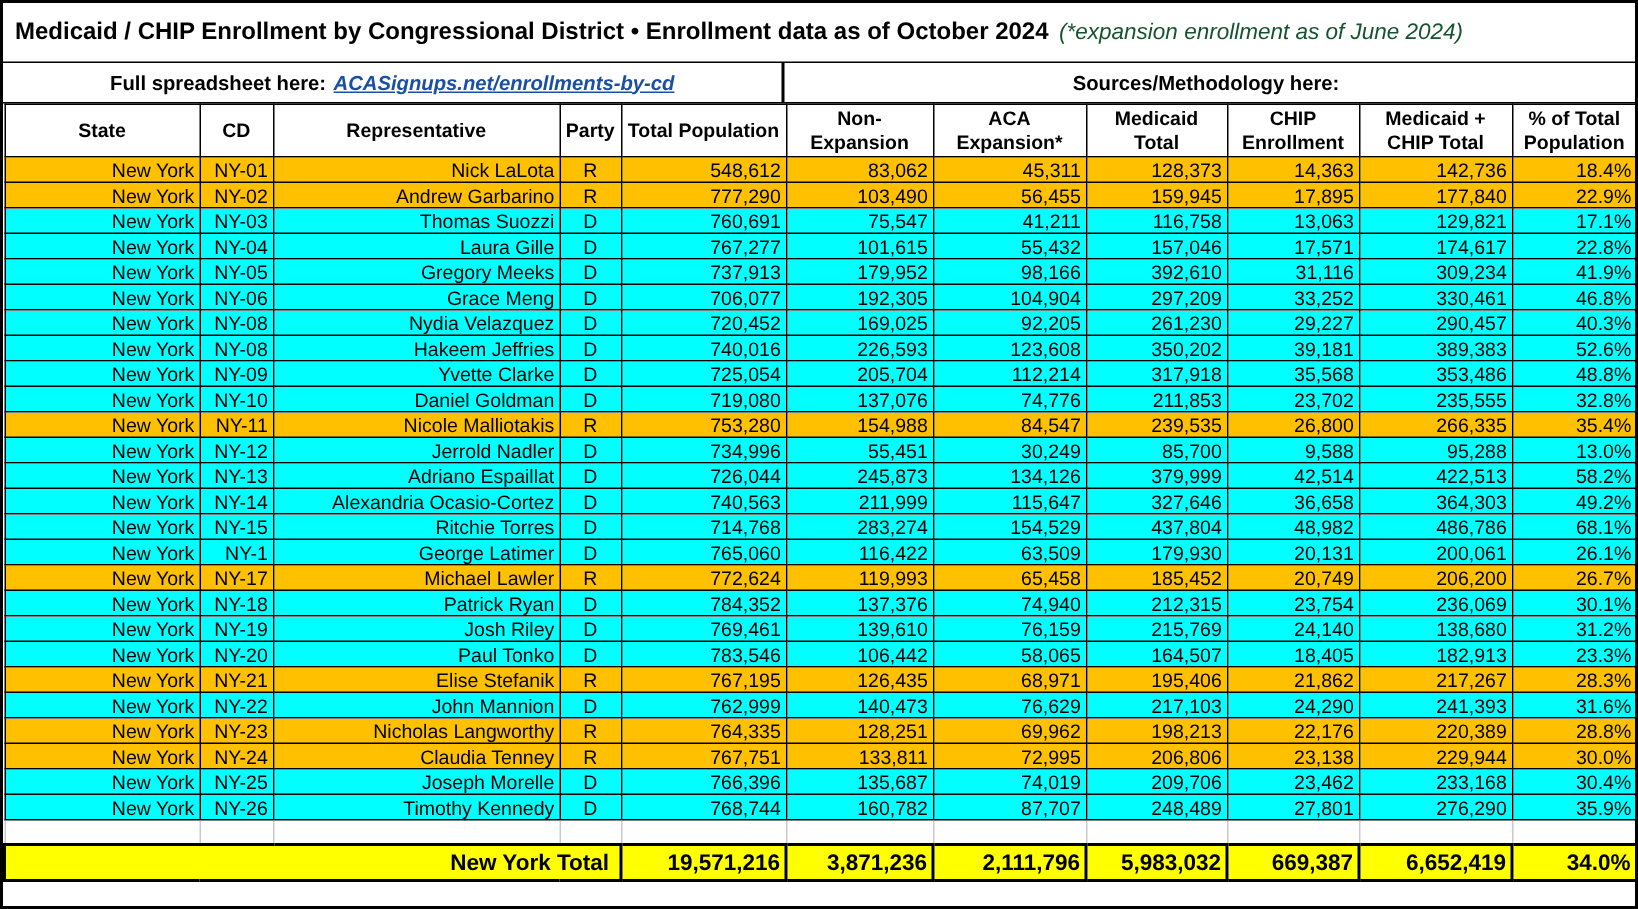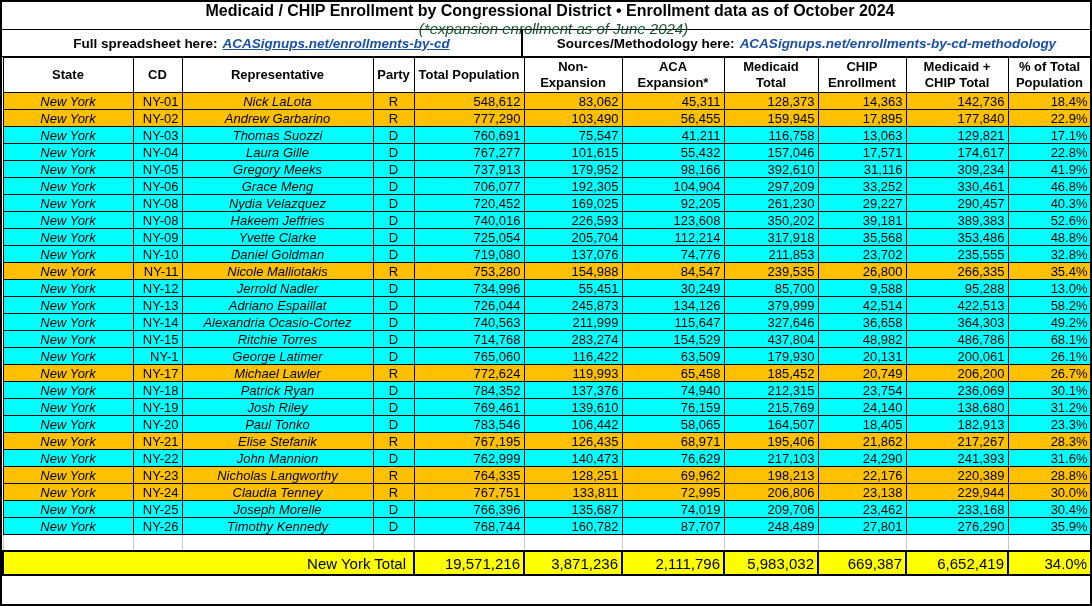--- a/index.html
+++ b/index.html
@@ -1,59 +1,58 @@
 <!DOCTYPE html>
 <html><head>
 <meta charset="utf-8">
 <style>
   html,body { margin:0; padding:0; background:#fff; font-family:"Liberation Sans", sans-serif; }
   .sheet { width:1092px; height:606px; box-sizing:border-box; border:2px solid #000; background:#fff; overflow:hidden; }
 
-  .titlebar { height:28px; display:flex; align-items:center; padding-left:8px; border-bottom:1px solid #000; box-sizing:border-box;flex-direction:column; }
+  .titlebar { height:40px; display:flex; align-items:center; padding-left:8px; border-bottom:1px solid #000; box-sizing:border-box; }
   .title-main { font-weight:bold; font-size:16px; color:#000; white-space:nowrap; }
   .title-note { font-style:italic; font-size:15px; margin-left:7px; color:#14532d; white-space:nowrap; }
 
   .linksbar { height:27px; display:flex; border-bottom:1px solid #000; box-sizing:border-box; }
   .linkcell { display:flex; align-items:center; justify-content:center; font-weight:bold; font-size:13.5px; box-sizing:border-box; white-space:nowrap; }
   .linkcell.left { width:521px; border-right:2px solid #000; }
   .linkcell.right { flex:1; }
   .linklabel { color:#000; margin-right:5px; }
   a.sheetlink { color:#1A4FA3; text-decoration:underline;font-style:italic; }
   a.sheetlink.nounder { text-decoration:none; }
 
   table.grid { border-collapse:collapse; table-layout:fixed; width:1088px; }
   .grid th { border:1px solid #000; font-size:13px; font-weight:bold; text-align:center; height:34px; padding:0 2px; line-height:1.25; background:#fff; color:#000; }
   .grid td { border:1px solid #000; height:16px; padding:0 3px; font-size:13px; color:#000; white-space:nowrap; overflow:hidden; }
   tr.rep td { background:#FFC000; }
   tr.dem td { background:#00FFFF; }
-  td.lft { text-align:center;font-style:italic; }
+  td.lft { text-align:right; }
   td.num { text-align:right; }
   td.ctr { text-align:center; }
   tr.spacer td { background:#fff; border:1px solid #c9c9c9; border-top:1px solid #000; border-bottom:2px solid #000; height:15px; }
-  tr.totalrow td { background:#FFFF00; font-weight:normal; font-size:15px; height:22px; border:2px solid #000; }
+  tr.totalrow td { background:#FFFF00; font-weight:bold; font-size:15px; height:22px; border:2px solid #000; }
   td.total-label { text-align:right; padding-right:7px; }
 </style>
 </head>
 <body>
 
 <div class="sheet">
 
   <div class="titlebar">
     <span class="title-main">Medicaid / CHIP Enrollment by Congressional District • Enrollment data as of October 2024</span>
     <span class="title-note">(*expansion enrollment as of June 2024)</span>
   </div>
 
   <div class="linksbar">
     <div class="linkcell left">
       <span class="linklabel">Full spreadsheet here:</span>
       <a class="sheetlink" href="#">ACASignups.net/enrollments-by-cd</a>
     </div>
     <div class="linkcell right">
       <span class="linklabel">Sources/Methodology here:</span>
-      <a class="sheetlink nounder" href="#">ACASignups.net/enrollments-by-cd-methodology</a>
     </div>
   </div>
 
   <table class="grid">
     <colgroup>
       <col style="width:130px">
         <col style="width:49px">
         <col style="width:191px">
         <col style="width:41px">
       <col style="width:110px">

